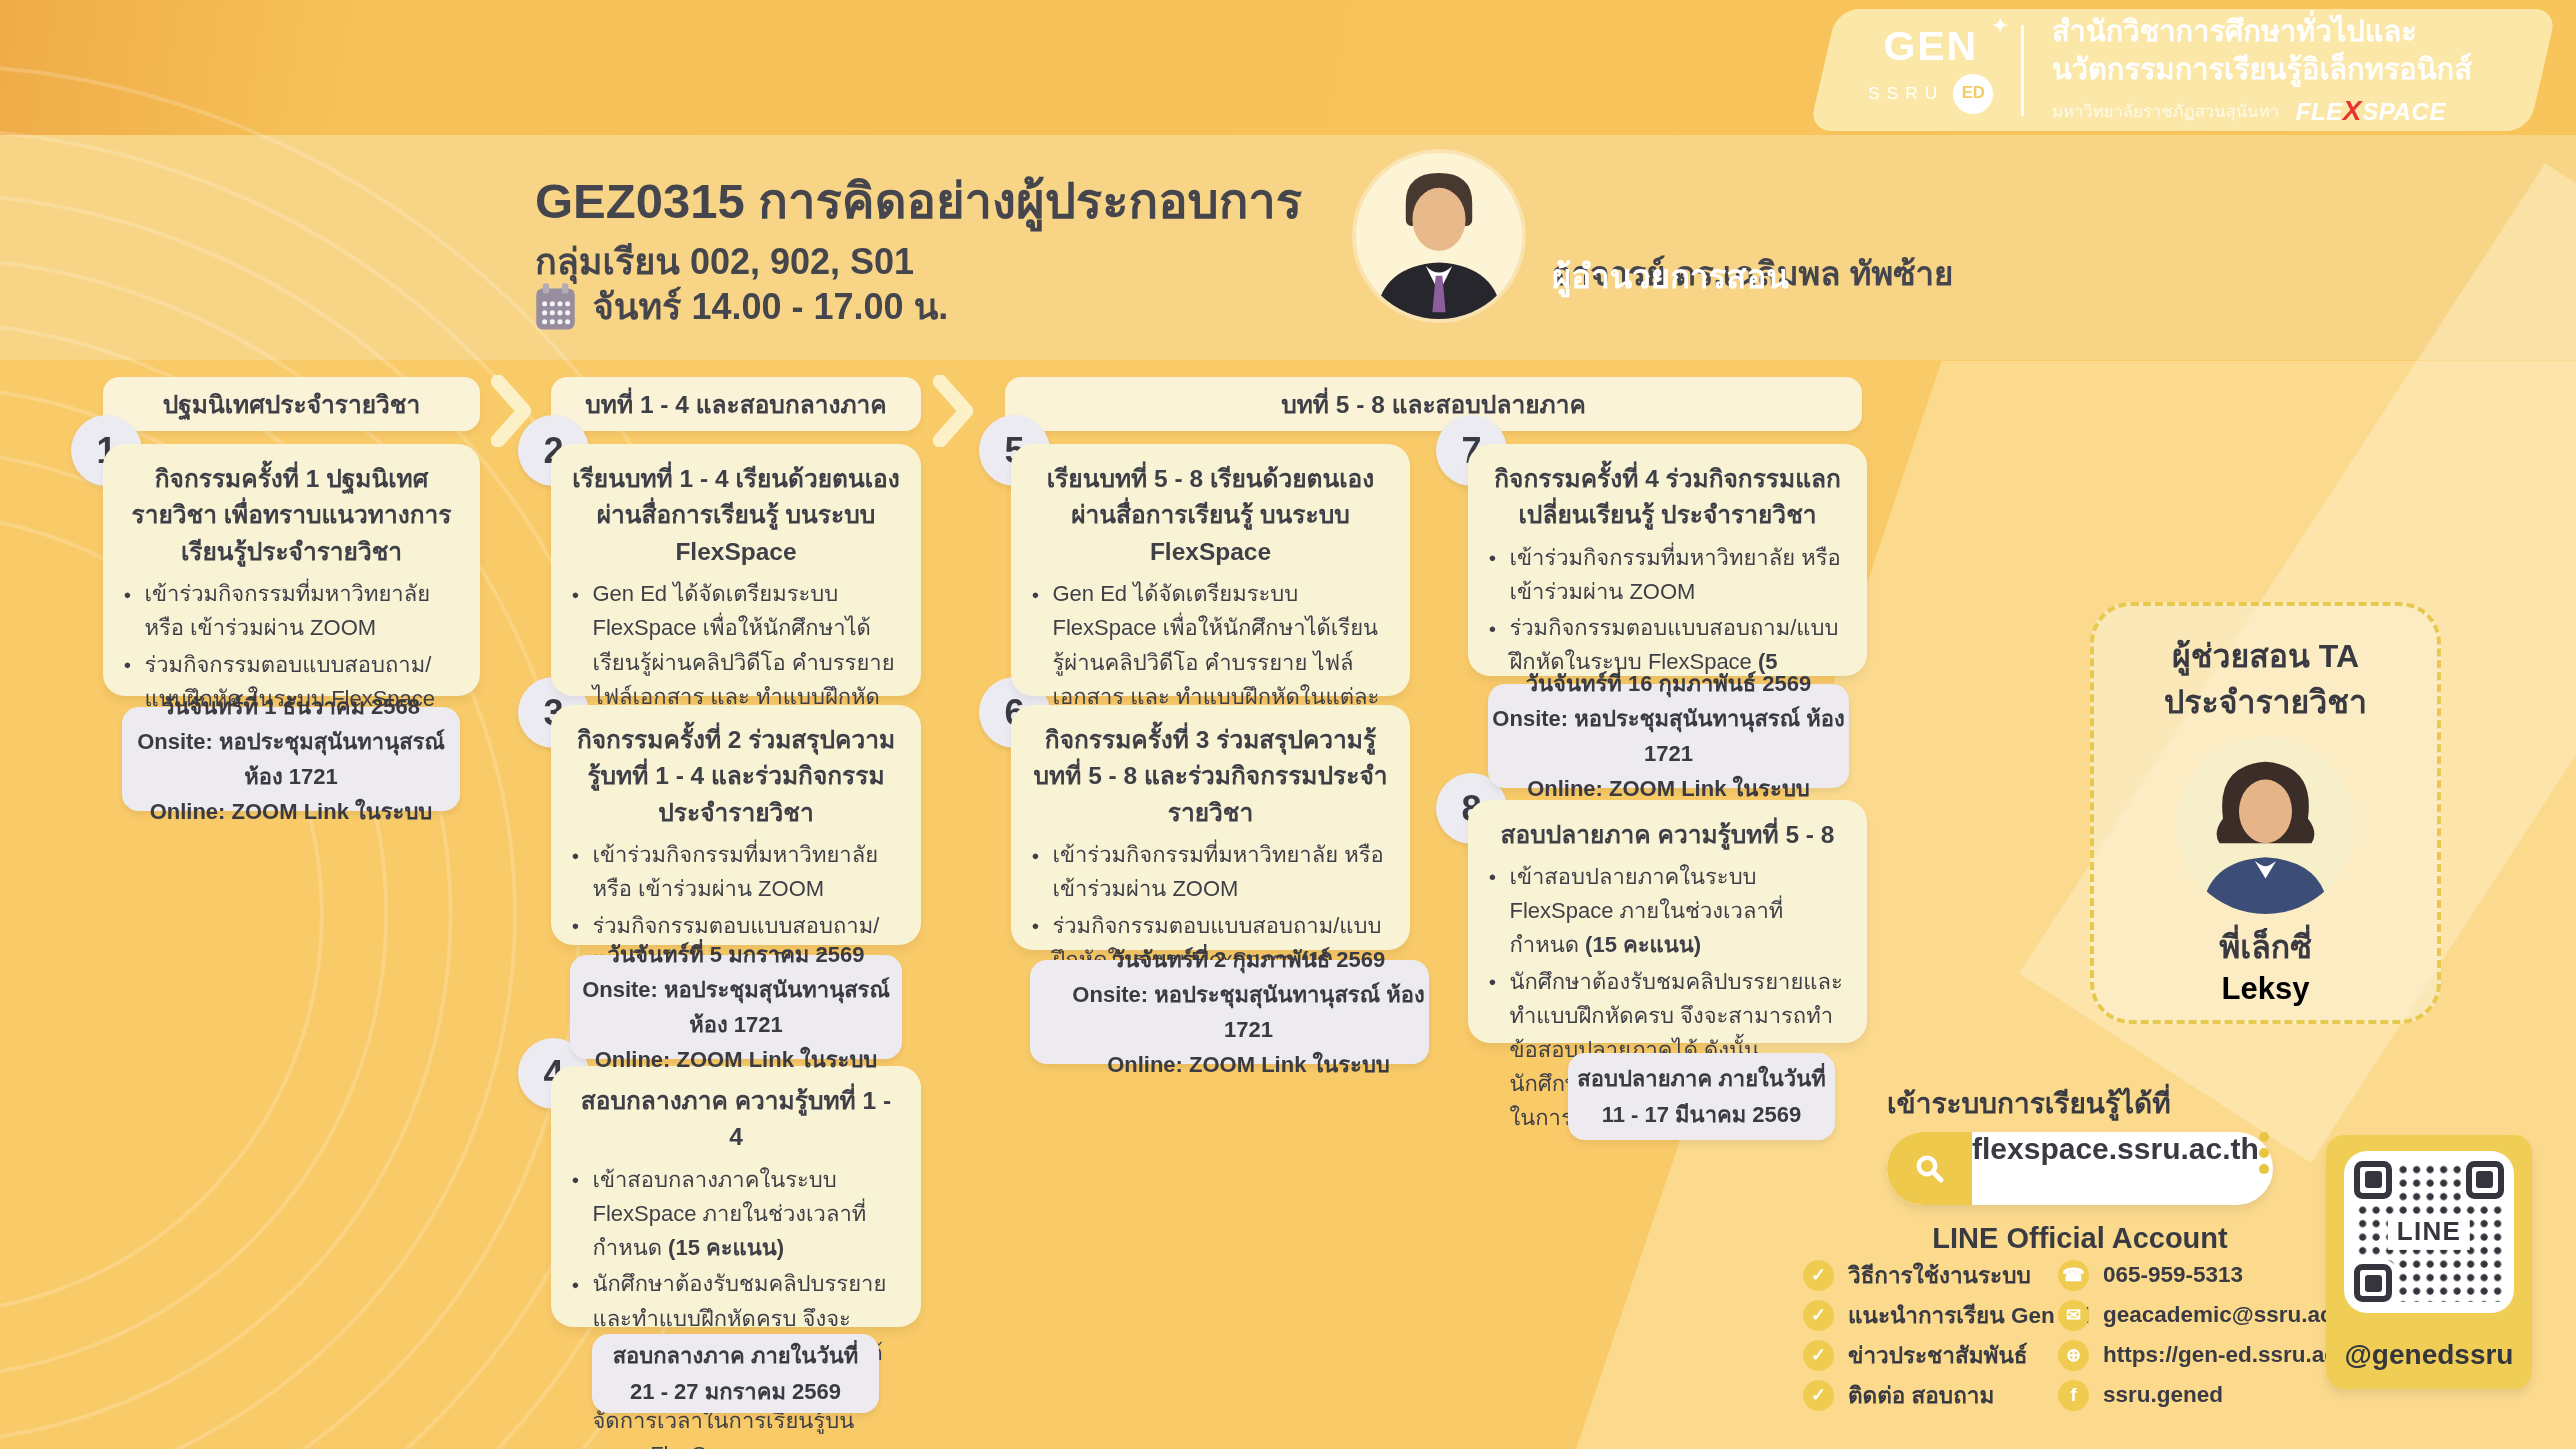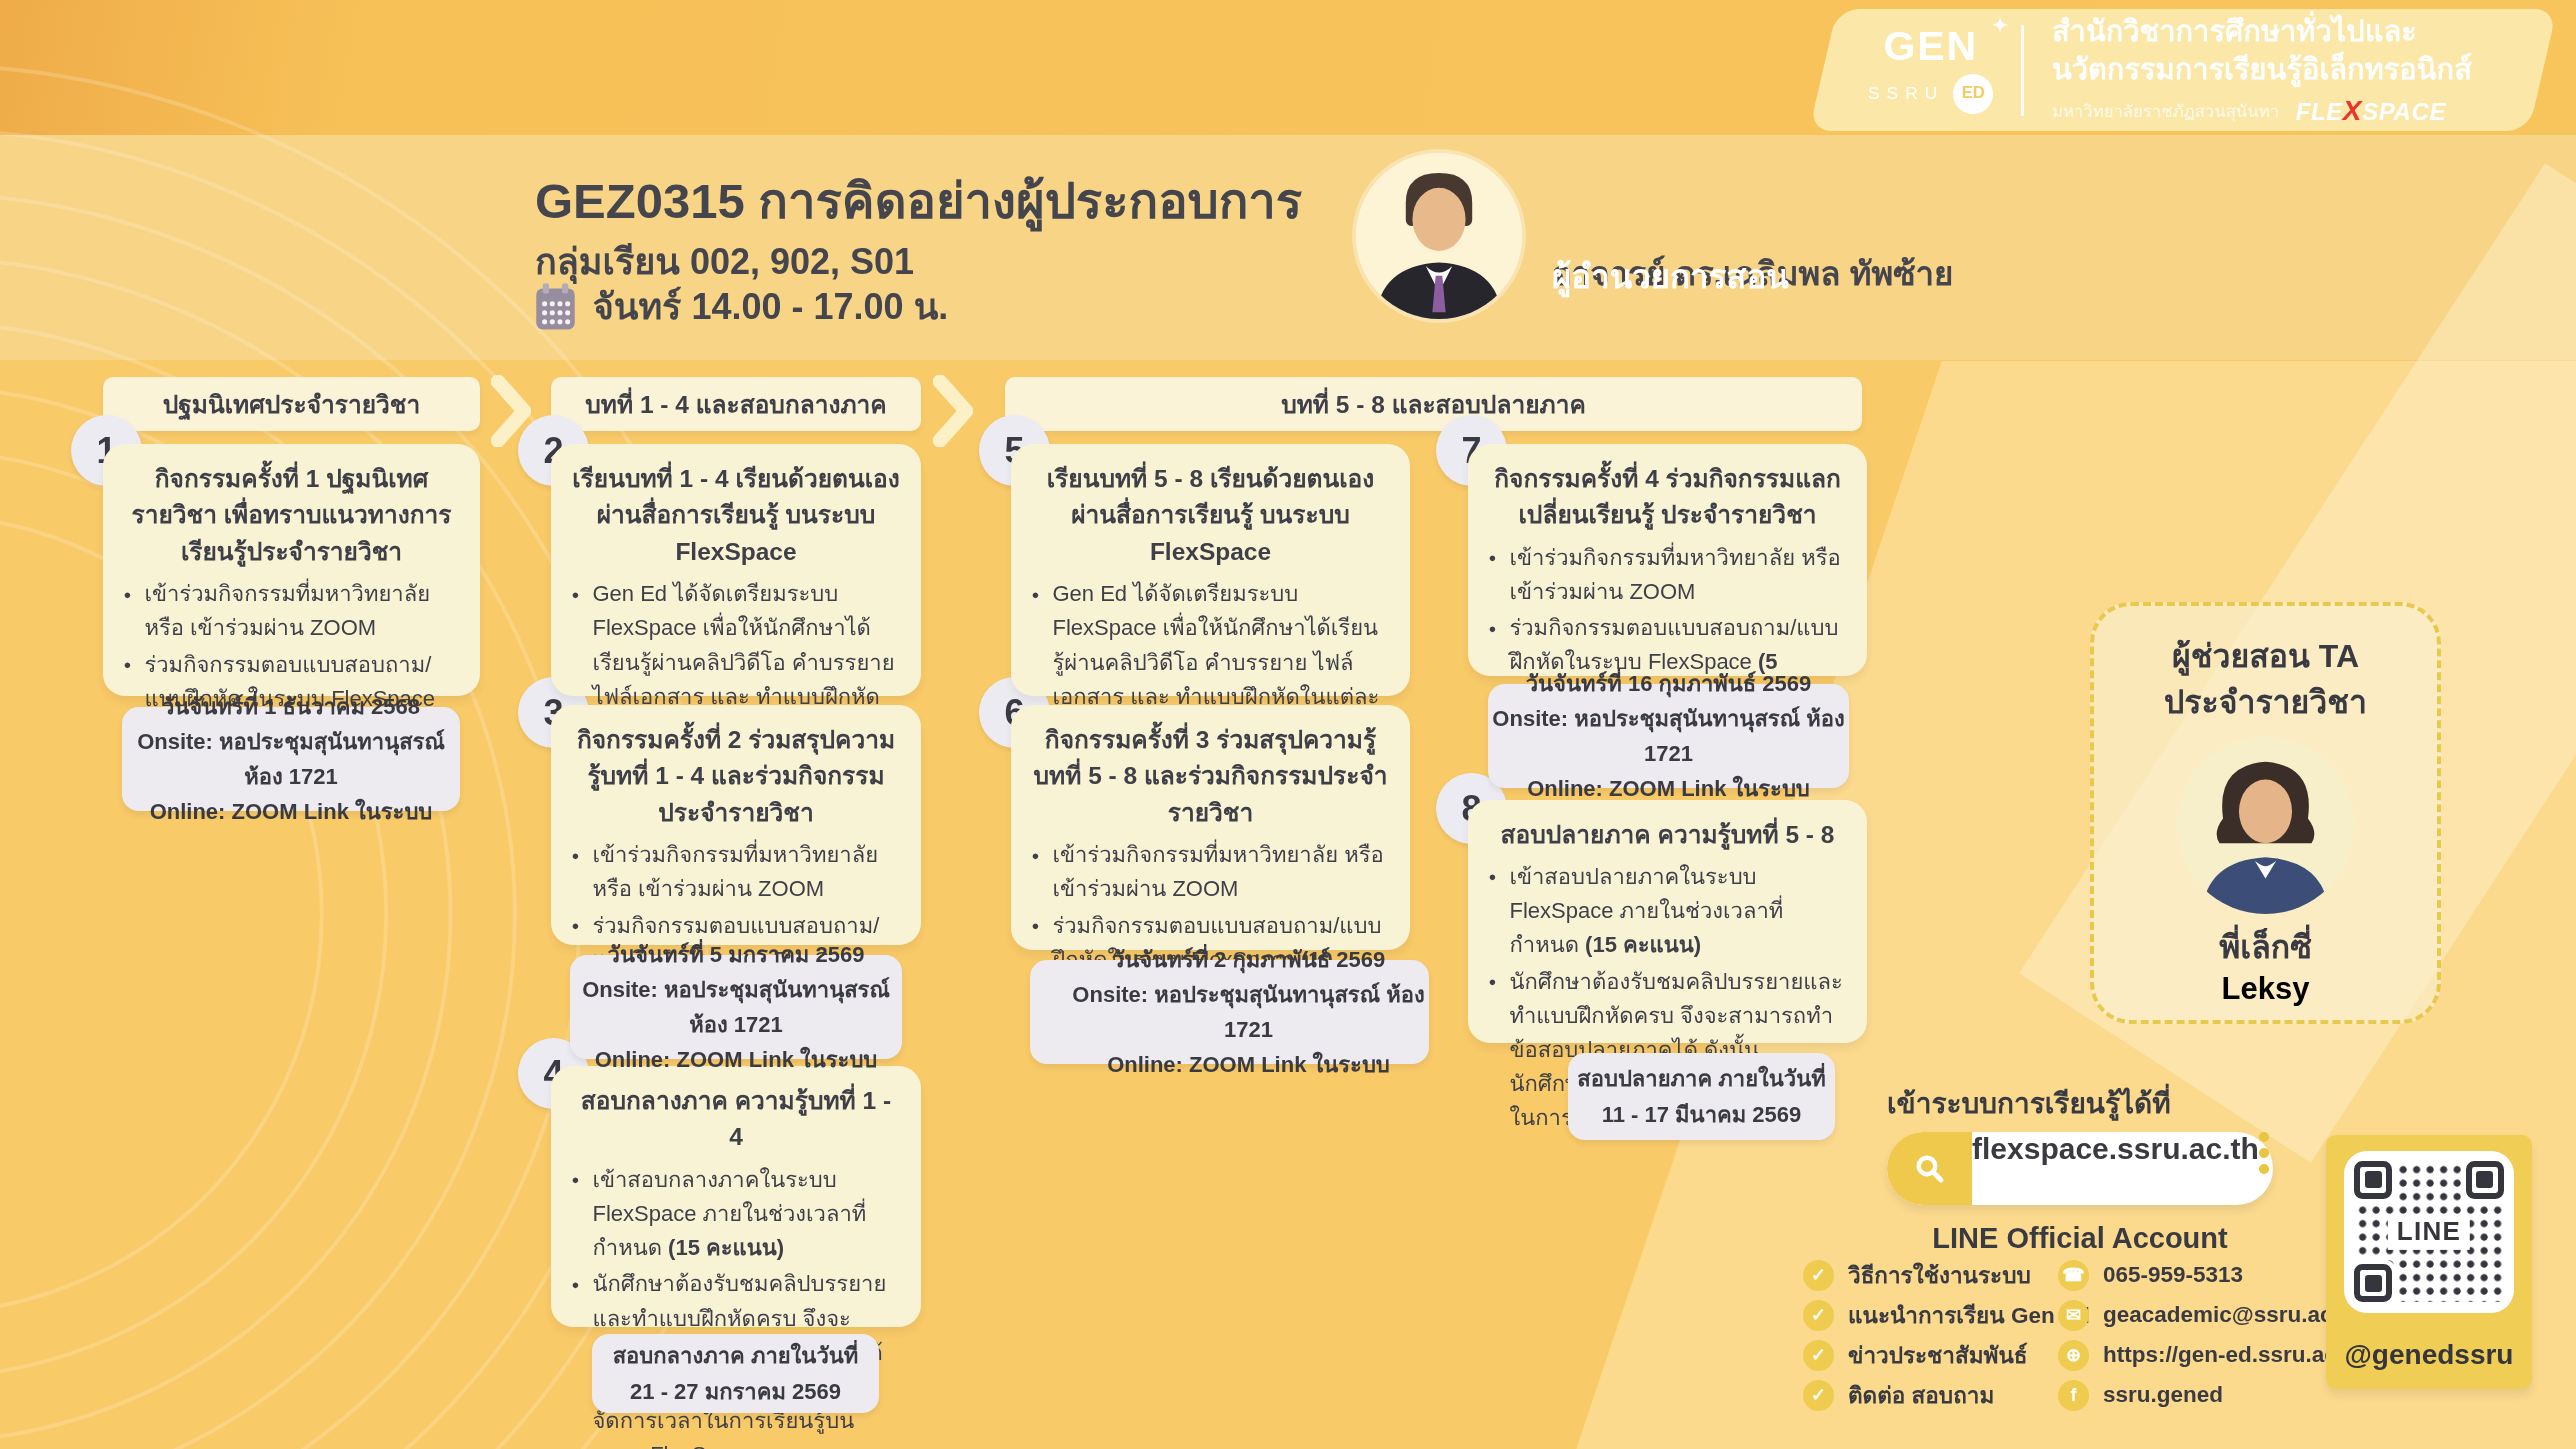--- a/index.html
+++ b/index.html
@@ -39,21 +39,21 @@
   .course-title{position:absolute;left:535px;top:162px;font-size:49px;font-weight:700;color:#44454D;text-align:center;}
   .course-sections{position:absolute;left:535px;top:233px;font-size:36px;font-weight:700;color:#44454D;}
   .schedule-row{position:absolute;left:535px;top:278px;display:flex;align-items:center;gap:16.7px;}
   .schedule-text{font-size:36px;font-weight:700;color:#44454D;}
   
   .inst-photo{position:absolute;left:1356px;top:153px;width:166px;height:166px;border-radius:50%;
     background:#FCF4D4;overflow:hidden;box-shadow:0 0 0 3.9px rgba(255,255,255,.35);}
   .inst-name{position:absolute;left:1552px;top:201px;font-size:33px;font-weight:700;color:#44454D;margin-top:46px;}
   .inst-role{position:absolute;left:1552px;top:250px;font-size:33px;font-weight:700;color:#FFFFFF;}
   
-  .hcard{position:absolute;background:#FAF3D8;border-radius:10px;display:flex;align-items:center;
+  .hcard{position:absolute;background:#FAF3D8;border-radius:16px;display:flex;align-items:center;
     justify-content:center;font-weight:700;font-size:24.5px;color:#3E3F47;box-shadow:0 3.9px 6.4px rgba(0,0,0,.05);}
   .chev{position:absolute;width:40px;height:72px;}
   .card{position:absolute;background:#F9F3D6;border-radius:22px;padding:16.7px 20.6px 18px 20.6px;
     box-sizing:border-box;box-shadow:0 5.2px 9px rgba(0,0,0,.06);z-index:2;}
   .numc{position:absolute;width:71px;height:71px;border-radius:50%;background:#EDEBF2;z-index:1;
     display:flex;align-items:center;justify-content:center;font-size:36px;font-weight:700;color:#3A3B42;
     box-shadow:0 2.6px 5.2px rgba(0,0,0,.08);}
   .card-title{text-align:center;font-weight:700;font-size:24.5px;line-height:1.5;margin-bottom:6.4px;}
   .bullet{display:flex;gap:13px;margin:2.6px 0;}
   .bullet .dot{font-size:13px;line-height:1;padding-top:10.3px;}
@@ -83,21 +83,21 @@
   .kebab span{width:9.7px;height:9.7px;border-radius:50%;background:#E9C642;}
   .line-heading{position:absolute;left:1887px;top:1222px;width:386px;text-align:center;
     font-size:29px;font-weight:700;color:#3A3B42;}
   .check-list{position:absolute;left:1803px;top:1255px;width:258px;}
   .contact-list{position:absolute;left:2058px;top:1255px;width:283px;}
   .li-row{display:flex;align-items:center;gap:14px;height:40px;}
   .badge{width:31px;height:31px;border-radius:50%;background:#EFCB4F;color:#fff;flex:0 0 auto;
     display:flex;align-items:center;justify-content:center;font-size:18px;font-weight:700;}
   .li-text{font-size:22.5px;font-weight:700;color:#3A3B42;white-space:nowrap;}
   
-  .qr-card{position:absolute;left:2326px;top:1135px;width:206px;height:254px;border-radius:10px;
+  .qr-card{position:absolute;left:2326px;top:1135px;width:206px;height:254px;border-radius:18px;
     background:#F0CE55;box-shadow:0 5.2px 9px rgba(0,0,0,.08);}
   .qr-white{position:absolute;left:18px;top:15.5px;width:170px;height:162px;border-radius:23px;background:#fff;overflow:hidden;}
   .qr-dots{position:absolute;inset:10.3px;background-image:radial-gradient(#35363D 3.2px, transparent 3.9px);
     background-size:13.5px 13.5px;background-position:1.9px 1.9px;}
   .finder{position:absolute;width:26px;height:26px;border:6.4px solid #35363D;border-radius:8.4px;background:#fff;
     box-shadow:0 0 0 4.5px #fff;}
   .finder::after{content:'';position:absolute;inset:4.5px;background:#35363D;border-radius:3.2px;}
   .qr-center{position:absolute;left:50%;top:50%;transform:translate(-50%,-50%);background:#fff;
     padding:2.6px 9px;font-size:26px;font-weight:700;color:#35363D;letter-spacing:1.3px;}
   .qr-handle{position:absolute;left:0;bottom:18px;width:100%;text-align:center;

